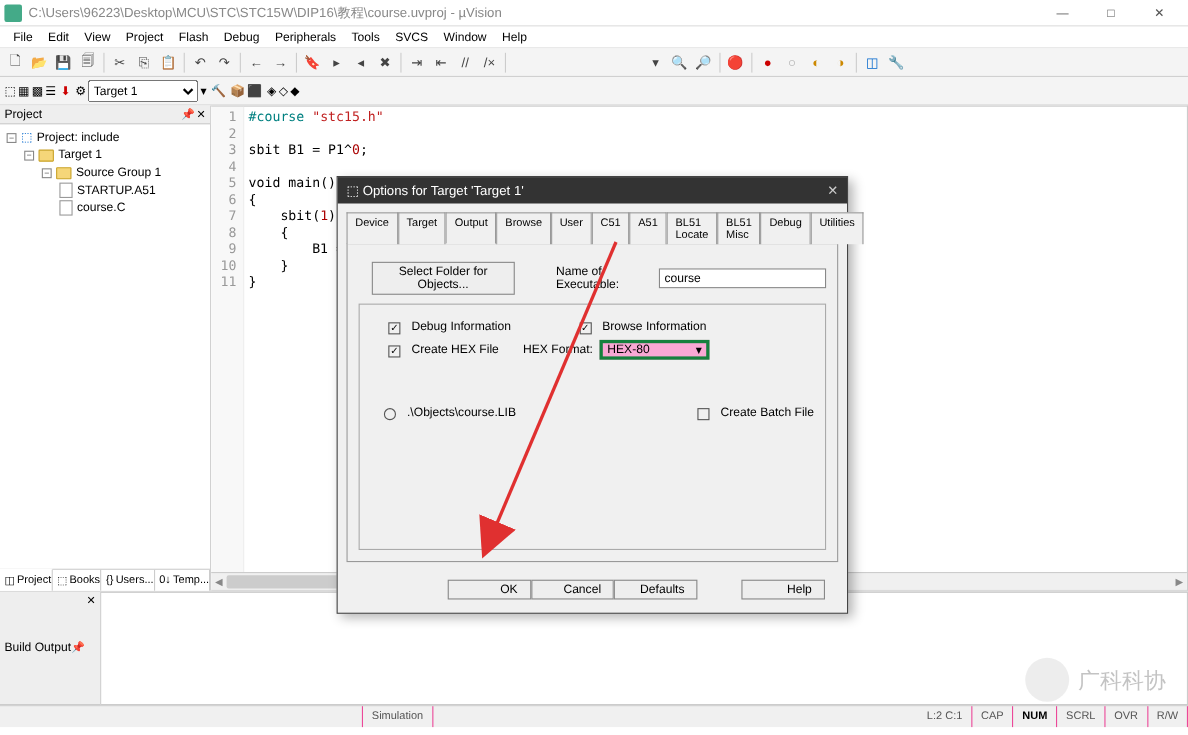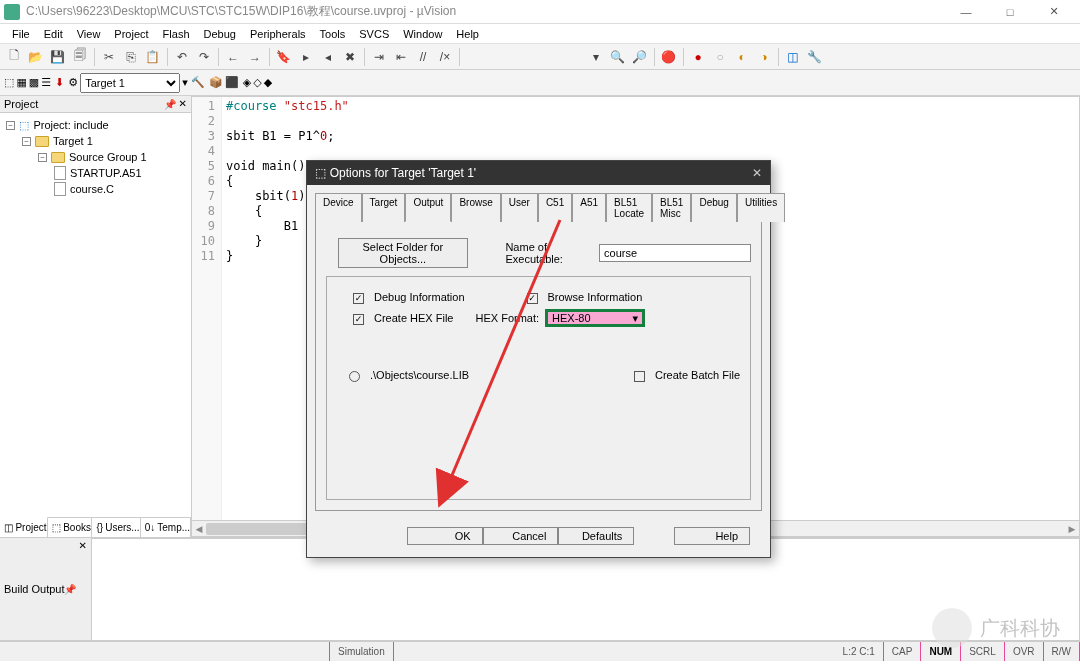--- a/index.html
+++ b/index.html
@@ -60,21 +60,21 @@
   .groupbox { border:1px solid #aaa; padding:8px 10px 12px 10px; margin-top:8px; position:relative;}
   .radio { width:11px; height:11px; border:1px solid #555; border-radius:50%; display:inline-flex; align-items:center; justify-content:center; margin-right:4px; position:relative; top:1px;}
   .radio.sel::after{content:""; width:5px; height:5px; background:#000; border-radius:50%;}
   .chk { width:11px; height:11px; border:1px solid #555; display:inline-flex; align-items:center; justify-content:center; margin-right:4px; position:relative; top:1px;}
   .chk.sel::after{content:"✓"; font-size:9px; line-height:9px;}
   .combo { border:3px solid #15803d; background:#f9a8d4; padding:1px 4px; font-size:11px; height:18px; width:100px; display:flex; align-items:center; justify-content:space-between;}
   .dlgbtns { display:flex; justify-content:space-between; padding:8px 20px 12px 20px;}
   .dbtn { border:1px solid #888; background:#eee; width:76px; text-align:right; padding:2px 11px; font-size:11px;}
   
   .arrow-svg { position:absolute; left:320px; top:200px; pointer-events:none;}
-  .watermark { position:absolute; right:20px; bottom:20px; opacity:.5; font-size:20px; color:#888; display:flex; align-items:center; gap:8px;}
+  .watermark { position:absolute; right:20px; bottom:30px; opacity:.5; font-size:20px; color:#888; display:flex; align-items:center; gap:8px;}
   .watermark .circ { width:40px; height:40px; border-radius:50%; background:#ddd;}
   .pin { font-size:10px; color:#888;}
 </style>
 </head>
 <body>
 
 <div class="titlebar">
   <div class="icon"></div>
   <div class="title">C:\Users\96223\Desktop\MCU\STC\STC15W\DIP16\教程\course.uvproj - µVision</div>
   <div class="winbtns">

